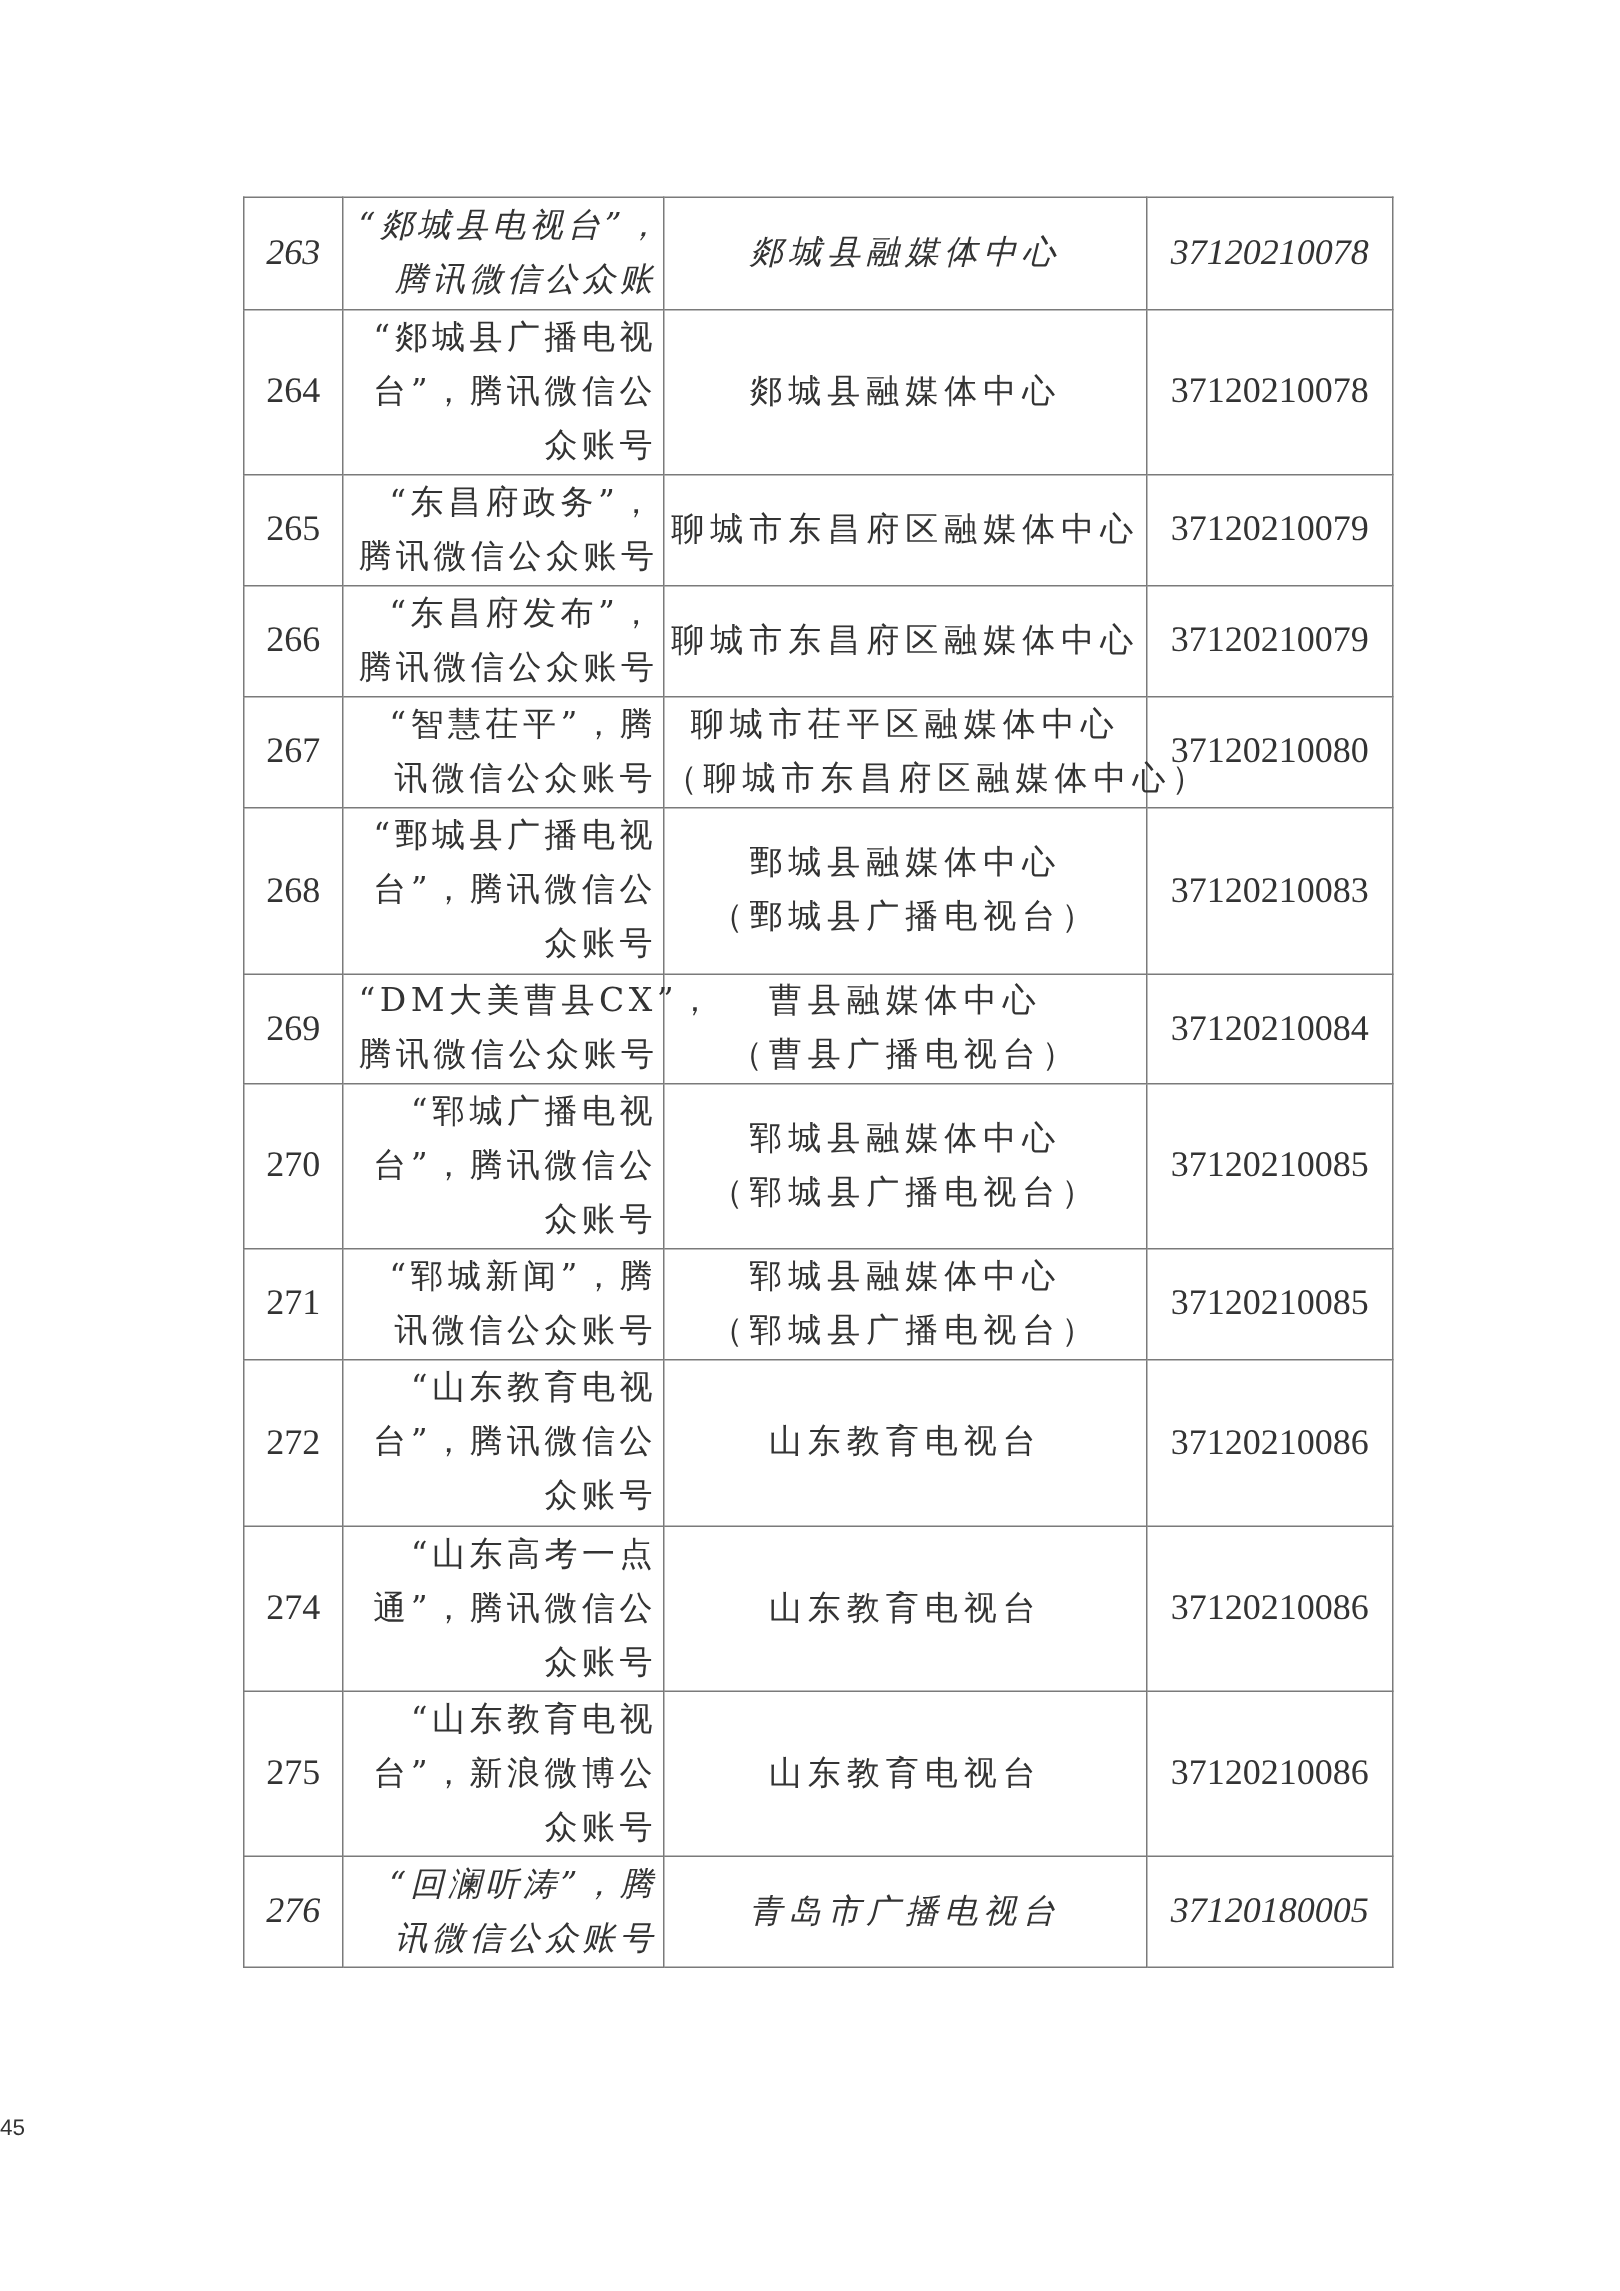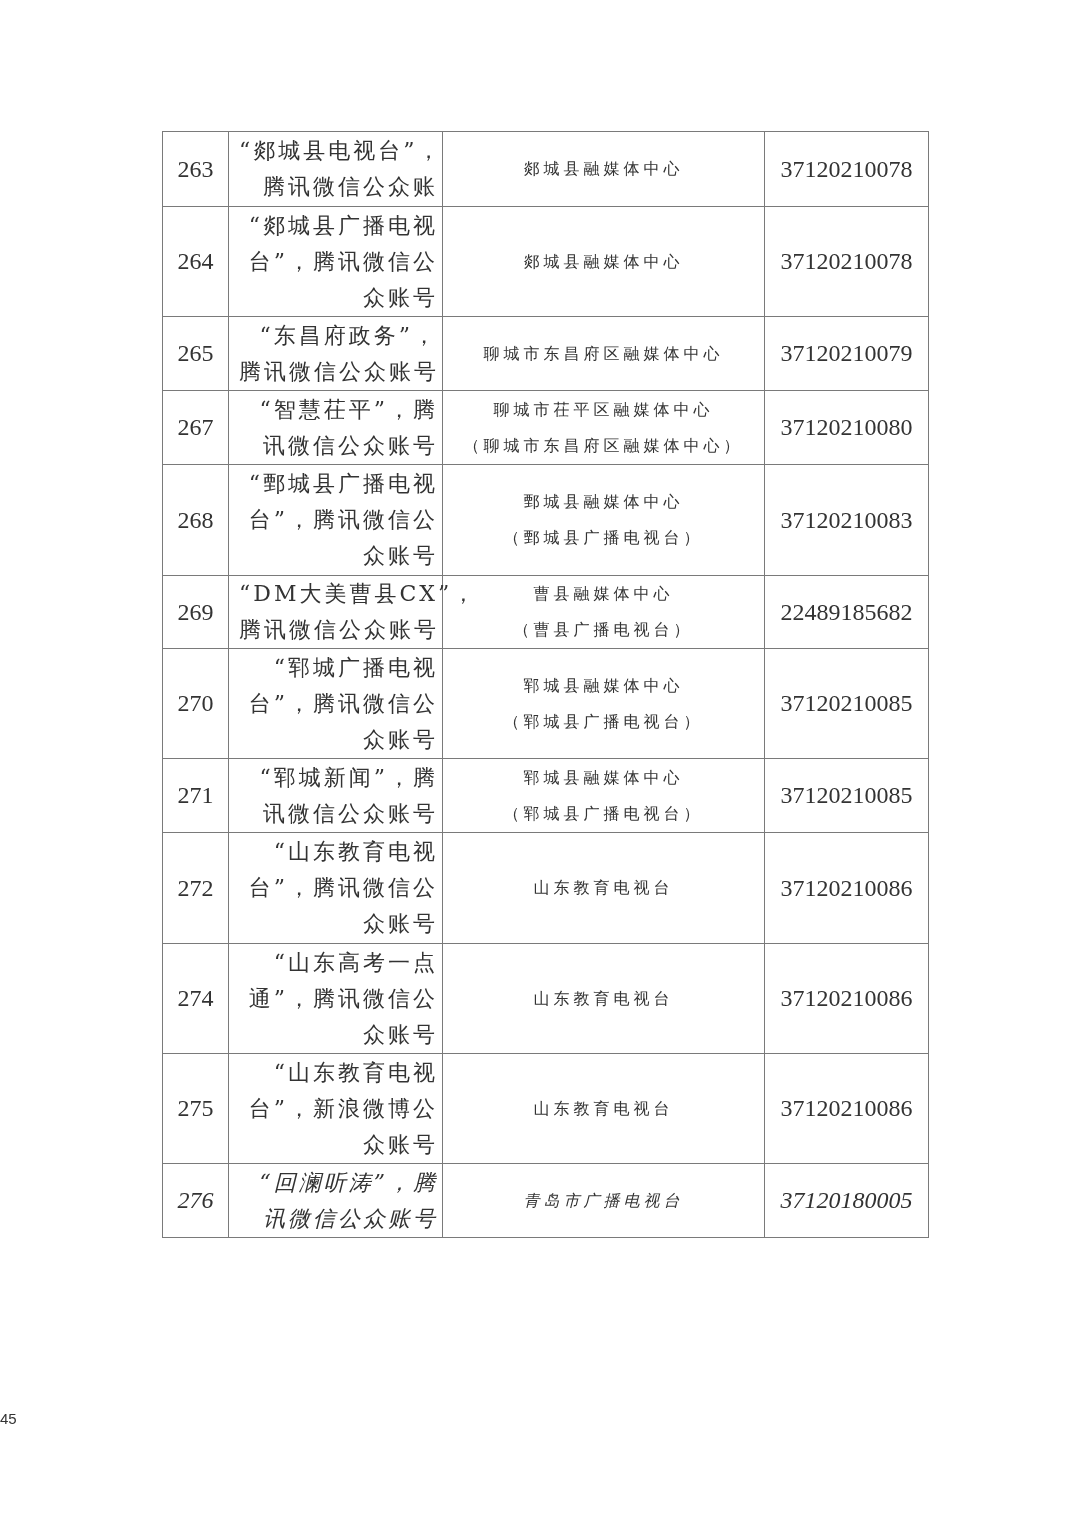--- a/index.html
+++ b/index.html
@@ -10,40 +10,40 @@
               table-layout: fixed; width: 766px; }
   table.reg td { border: 1.2px solid #7a7a7a; padding: 0; vertical-align: middle; }
   col.c-no { width: 66px; }
   col.c-name { width: 214px; }
   col.c-org { width: 322px; }
   col.c-code { width: 164px; }
   td.no { text-align: center; font-family: "Liberation Serif", "DejaVu Serif", serif;
           font-size: 24px; letter-spacing: 0px; }
   td.name { text-align: right; padding-left: 10px !important; padding-right: 4px !important;
             font-size: 22px; line-height: 36px; letter-spacing: 3px; }
-  td.org { text-align: center; font-size: 16px; line-height: 36px; letter-spacing: 4px; }
+  td.org { text-align: center; font-size: 22px; line-height: 36px; letter-spacing: 4px; }
   td.code { text-align: center; font-family: "Liberation Serif", "DejaVu Serif", serif;
             font-size: 24px; }
   .line { display: block; white-space: nowrap; }
   .page-number { position: absolute; left: 0; width: 1080px; top: 1410px; text-align: left;
                  font-family: "Liberation Sans", sans-serif; font-size: 15px; color: #333; }
 </style>
 </head>
 <body>
 
 <div class="page">
   <table class="reg">
     <colgroup>
       <col class="c-no">
         <col class="c-name">
         <col class="c-org">
         <col class="c-code">
     </colgroup>
     <tbody id="tbody">
-  <tr style="height: 75px;">
+  <tr style="height: 75px; font-style: italic;">
     <td class="no">263</td>
     <td class="name">
             <span class="line">“郯城县电视台”，</span>
             <span class="line">腾讯微信公众账</span>
           </td>
     <td class="org">
             <span class="line">郯城县融媒体中心</span>
           </td>
     <td class="code">37120210078</td>
   </tr>
@@ -66,20 +66,31 @@
     <td class="name">
             <span class="line">“东昌府政务”，</span>
             <span class="line">腾讯微信公众账号</span>
           </td>
     <td class="org">
             <span class="line">聊城市东昌府区融媒体中心</span>
           </td>
     <td class="code">37120210079</td>
   </tr>
 
+  <tr style="height: 74px;">
+    <td class="no">266</td>
+    <td class="name">
+            <span class="line">“东昌府发布”，</span>
+            <span class="line">腾讯微信公众账号</span>
+          </td>
+    <td class="org">
+            <span class="line">聊城市东昌府区融媒体中心</span>
+          </td>
+    <td class="code">37120210079</td>
+  </tr>
 
   <tr style="height: 74px; padding-left: 14px;">
     <td class="no">267</td>
     <td class="name">
             <span class="line">“智慧茌平”，腾</span>
             <span class="line">讯微信公众账号</span>
           </td>
     <td class="org">
             <span class="line">聊城市茌平区融媒体中心</span>
             <span class="line">（聊城市东昌府区融媒体中心）</span>
@@ -104,21 +115,21 @@
   <tr style="height: 73px;">
     <td class="no">269</td>
     <td class="name">
             <span class="line">“DM大美曹县CX”，</span>
             <span class="line">腾讯微信公众账号</span>
           </td>
     <td class="org">
             <span class="line">曹县融媒体中心</span>
             <span class="line">（曹县广播电视台）</span>
           </td>
-    <td class="code">22489185682</td>
+    <td class="code">37120210084</td>
   </tr>
 
   <tr style="height: 110px;">
     <td class="no">270</td>
     <td class="name">
             <span class="line">“郓城广播电视</span>
             <span class="line">台”，腾讯微信公</span>
             <span class="line">众账号</span>
           </td>
     <td class="org">

